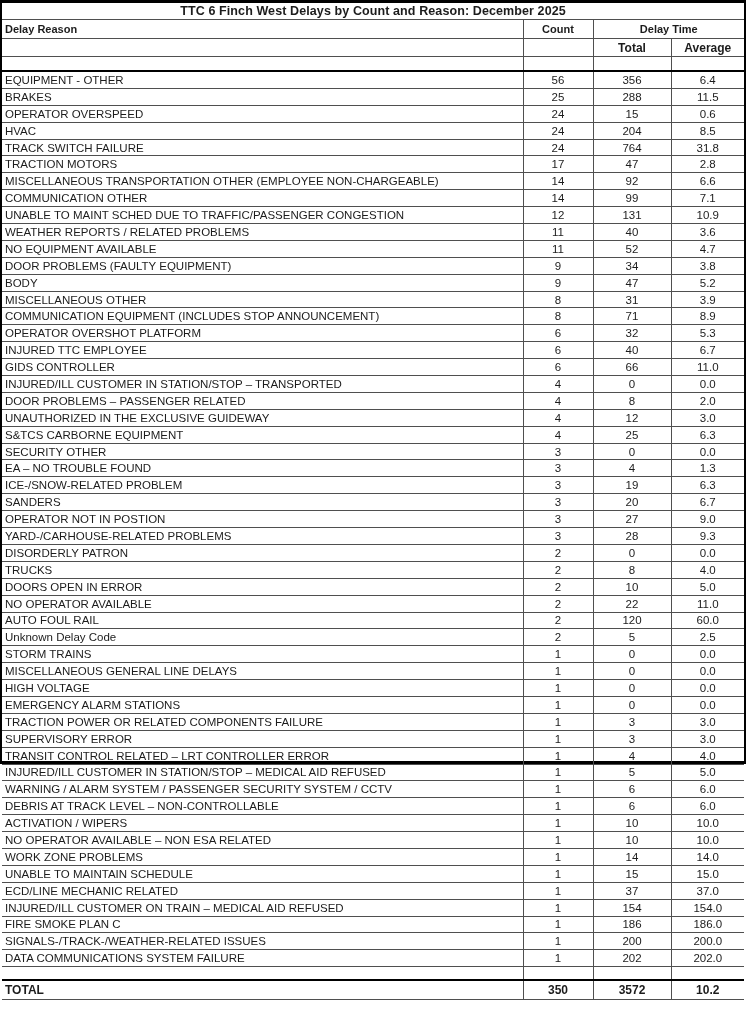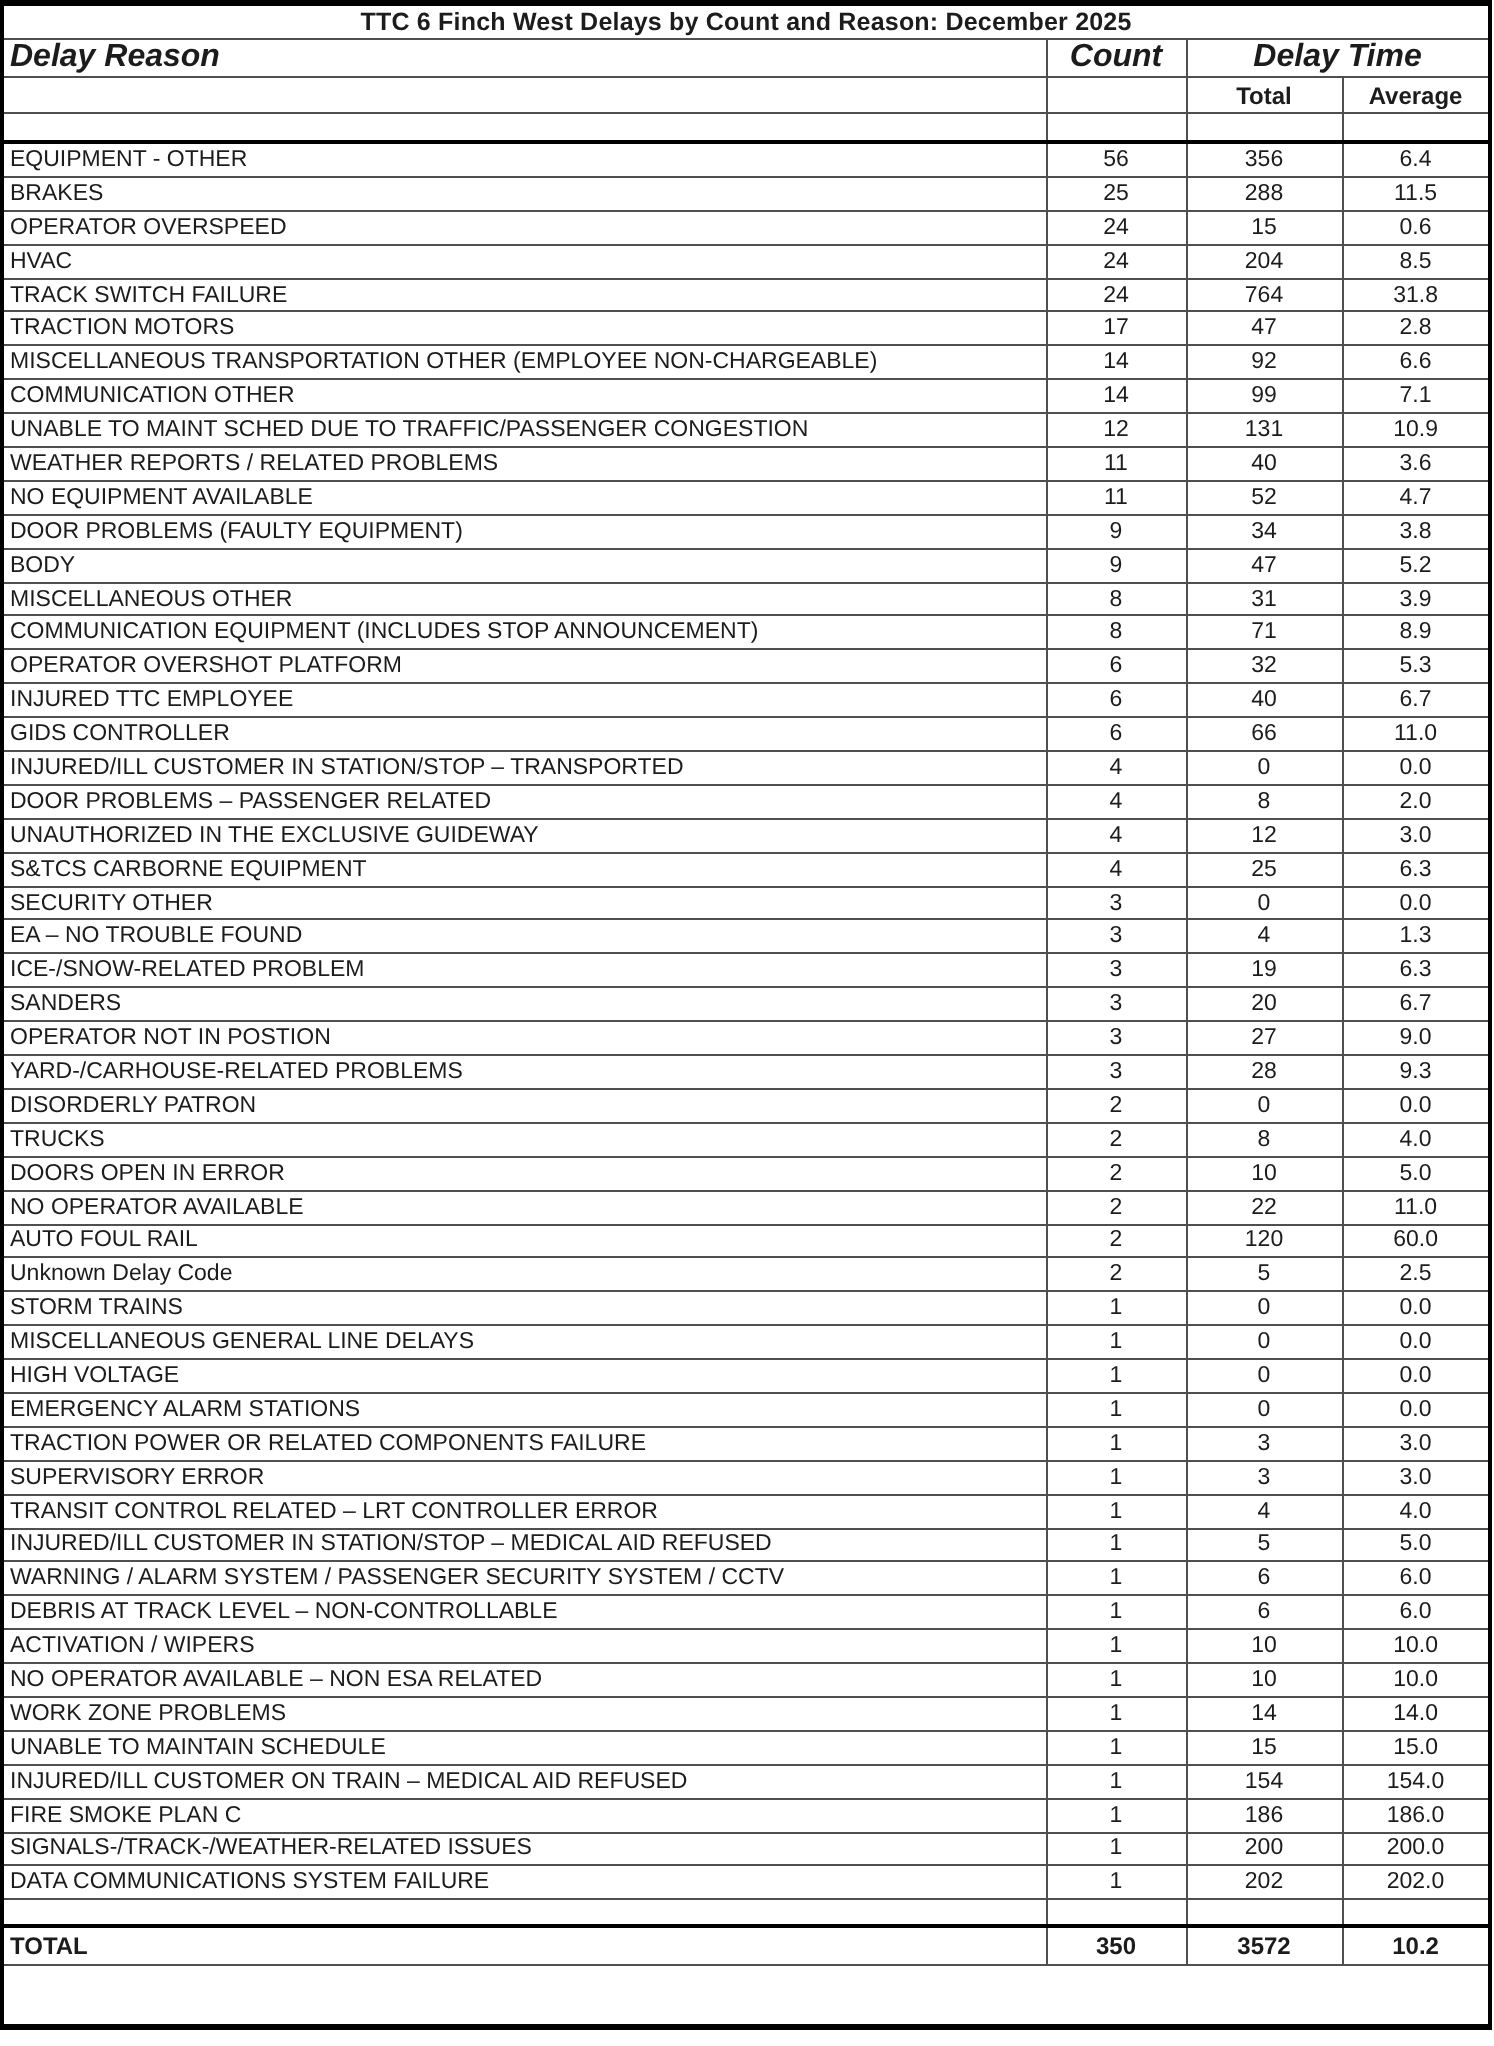--- a/index.html
+++ b/index.html
@@ -8,21 +8,21 @@
     width: 747px;
     height: 1023px;
     background: #ffffff;
     font-family: "Liberation Sans", sans-serif;
     color: #1c1c1c;
     overflow: hidden;
   }
   .sheet {
     box-sizing: border-box;
     width: 746px;
-    height: 1015px;
+    height: 764px;
     border: 2px solid #000;
     border-top-width: 3px;
     border-bottom-width: 3px;
     background: #fff;
   }
   table {
     border-collapse: collapse;
     table-layout: fixed;
     width: 742px;
   }
@@ -39,21 +39,21 @@
   tr.title-row th {
     border: none;
     border-bottom: 1px solid #4f4f4f;
     font-size: 12.5px;
     font-weight: bold;
     text-align: center;
     height: 16px;
     letter-spacing: 0.1px;
   }
   
-  tr.head-row th { font-size: 16px; font-weight: bold; height: 18px; font-style: italic; }
+  tr.head-row th { font-size: 11px; font-weight: bold; height: 18px; }
   tr.head-row th.reason-h { text-align: left; padding-left: 3px; }
   tr.head-row th.center-h { text-align: center; }
   tr.subhead-row th { font-size: 12px; font-weight: bold; text-align: center; height: 17px; }
   
   tr.top-spacer td { height: 13px; border-bottom: 2px solid #000; }
   tr.bottom-spacer td { height: 12px; }
   
   tr.data-row td { height: 15.9px; font-size: 11.5px; }
   td.reason-cell { text-align: left; padding-left: 3px; margin-left: 28px; }
   td.num-cell { text-align: center; }
@@ -386,20 +386,26 @@
           <td class="num-cell">14</td>
           <td class="num-cell">14.0</td>
         </tr>
         <tr class="data-row">
           <td class="reason-cell">UNABLE TO MAINTAIN SCHEDULE</td>
           <td class="num-cell">1</td>
           <td class="num-cell">15</td>
           <td class="num-cell">15.0</td>
         </tr>
         <tr class="data-row">
+          <td class="reason-cell">ECD/LINE MECHANIC RELATED</td>
+          <td class="num-cell">1</td>
+          <td class="num-cell">37</td>
+          <td class="num-cell">37.0</td>
+        </tr>
+        <tr class="data-row">
           <td class="reason-cell">INJURED/ILL CUSTOMER ON TRAIN – MEDICAL AID REFUSED</td>
           <td class="num-cell">1</td>
           <td class="num-cell">154</td>
           <td class="num-cell">154.0</td>
         </tr>
         <tr class="data-row">
           <td class="reason-cell">FIRE SMOKE PLAN C</td>
           <td class="num-cell">1</td>
           <td class="num-cell">186</td>
           <td class="num-cell">186.0</td>

